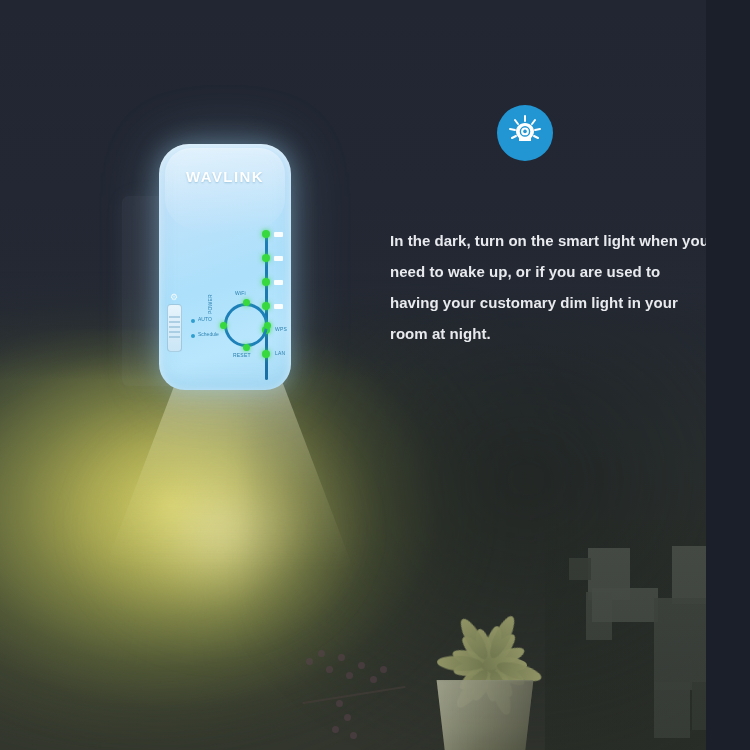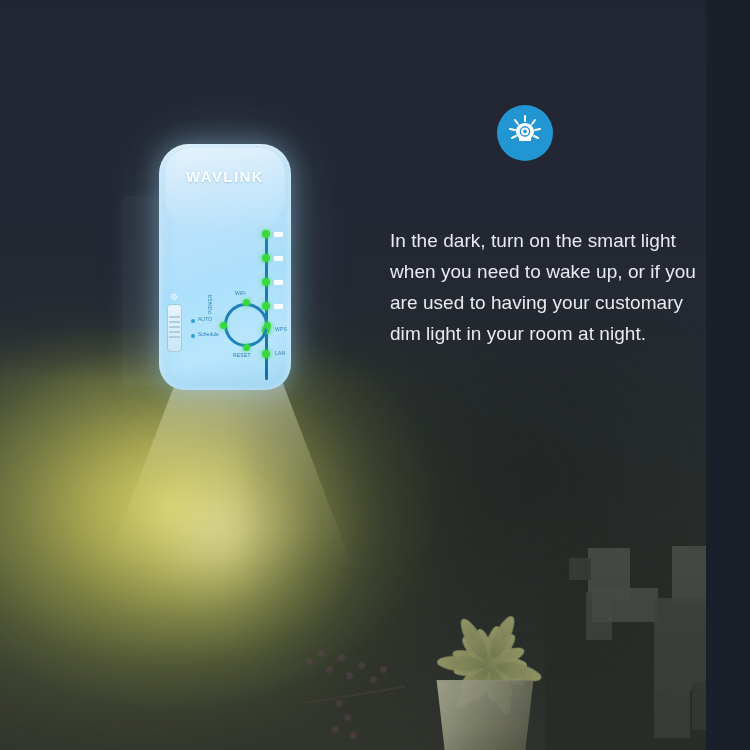--- a/index.html
+++ b/index.html
@@ -210,21 +210,21 @@
     background:#2196d3;
     display:flex;align-items:center;justify-content:center;
   }
   .title{
     position:absolute;left:390px;top:170px;width:330px;
     color:#ffffff;font-size:28px;font-weight:700;letter-spacing:0.1px;
     white-space:nowrap;
   }
   .body-copy{
     position:absolute;left:390px;top:225px;width:320px;
-    color:#e8eaee;font-size:19px;line-height:31px;font-weight:400;
+    color:#e8eaee;font-size:15px;line-height:31px;font-weight:700;
     letter-spacing:0.05px;
   }
 </style>
 </head>
 <body>
 
 <div id="stage">
 
   <div class="bg-base"></div>
   <div class="bg-wall-warm2"></div>

